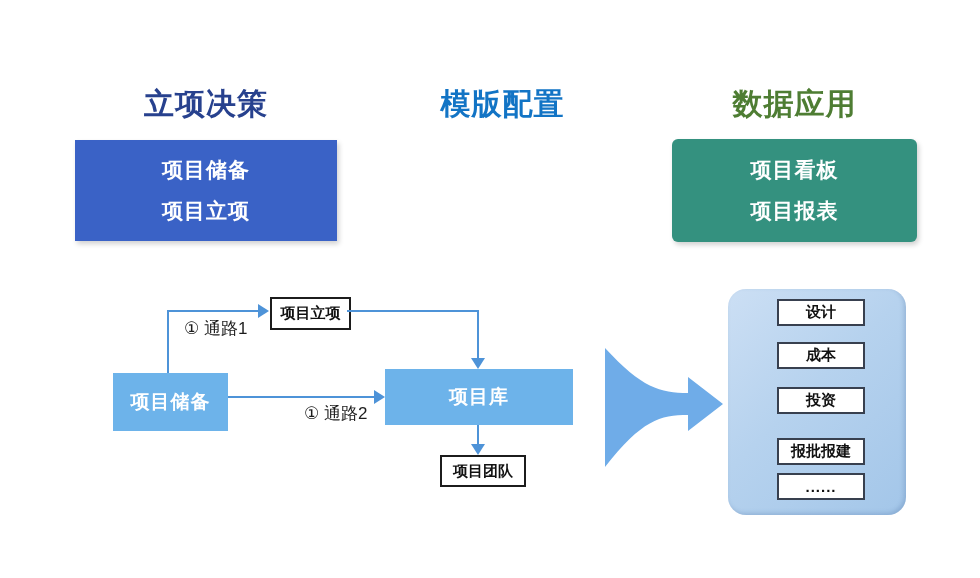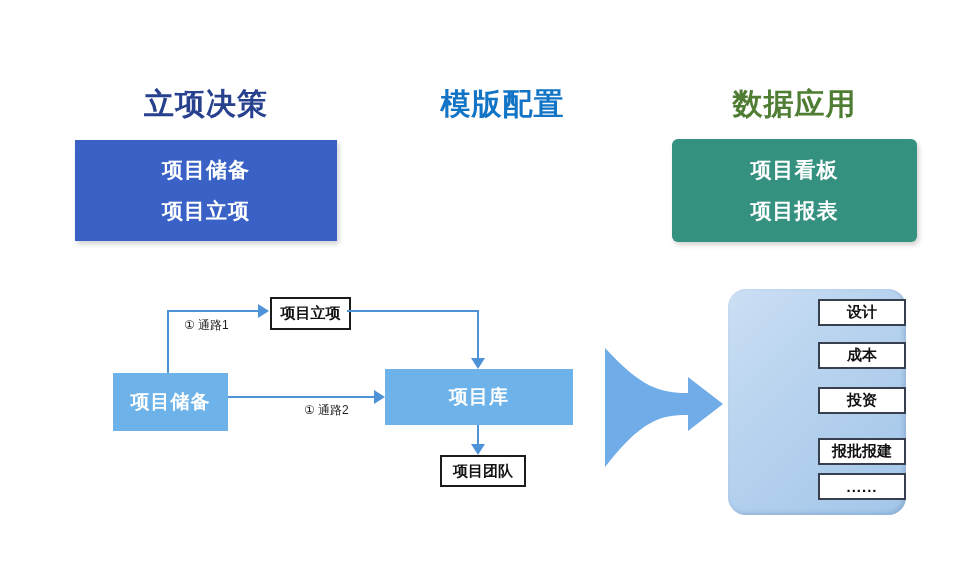--- a/index.html
+++ b/index.html
@@ -34,33 +34,33 @@
     position:absolute;display:flex;align-items:center;justify-content:center;
     background:#fff;border:2px solid #1c1c1c;color:#111;font-weight:bold;font-size:15px;
   }
   .approval{left:270px;top:297px;width:77px;height:29px;}
   .team{left:440px;top:455px;width:82px;height:28px;}
   .line{position:absolute;background:#4E93D8;}
   .arrow-right{position:absolute;width:0;height:0;border-top:7px solid transparent;
     border-bottom:7px solid transparent;border-left:11px solid #4E93D8;}
   .arrow-down{position:absolute;width:0;height:0;border-left:7px solid transparent;
     border-right:7px solid transparent;border-top:11px solid #4E93D8;}
-  .path-label{position:absolute;font-size:12px;color:#1c1c1c;white-space:nowrap;}
+  .path-label{position:absolute;font-size:17px;color:#1c1c1c;white-space:nowrap;}
   
   .funnel{position:absolute;left:600px;top:344px;width:128px;height:128px;}
   
   .panel{
     position:absolute;left:728px;top:289px;width:178px;height:226px;border-radius:18px;
     background:linear-gradient(135deg,#CCDFF4 0%,#B6D2EE 45%,#A3C6E9 100%);
     box-shadow:inset -2px -2px 4px rgba(60,100,150,.25);
   }
   .panel-item{
     position:absolute;left:49px;width:88px;height:27px;background:#fff;
     border:2px solid #38404f;display:flex;align-items:center;justify-content:center;
-    font-size:15px;font-weight:bold;color:#111;box-sizing:border-box;white-space:nowrap;margin-left:41px;
+    font-size:15px;font-weight:bold;color:#111;box-sizing:border-box;white-space:nowrap;
   }
   .pi0{top:10px;} .pi1{top:53px;} .pi2{top:98px;} .pi3{top:149px;} .pi4{top:184px;letter-spacing:1px;}
 </style>
 </head>
 <body>
 
 <div class="stage">
 
   <div class="col-title t1">立项决策</div>
   <div class="col-title t2">模版配置</div>

